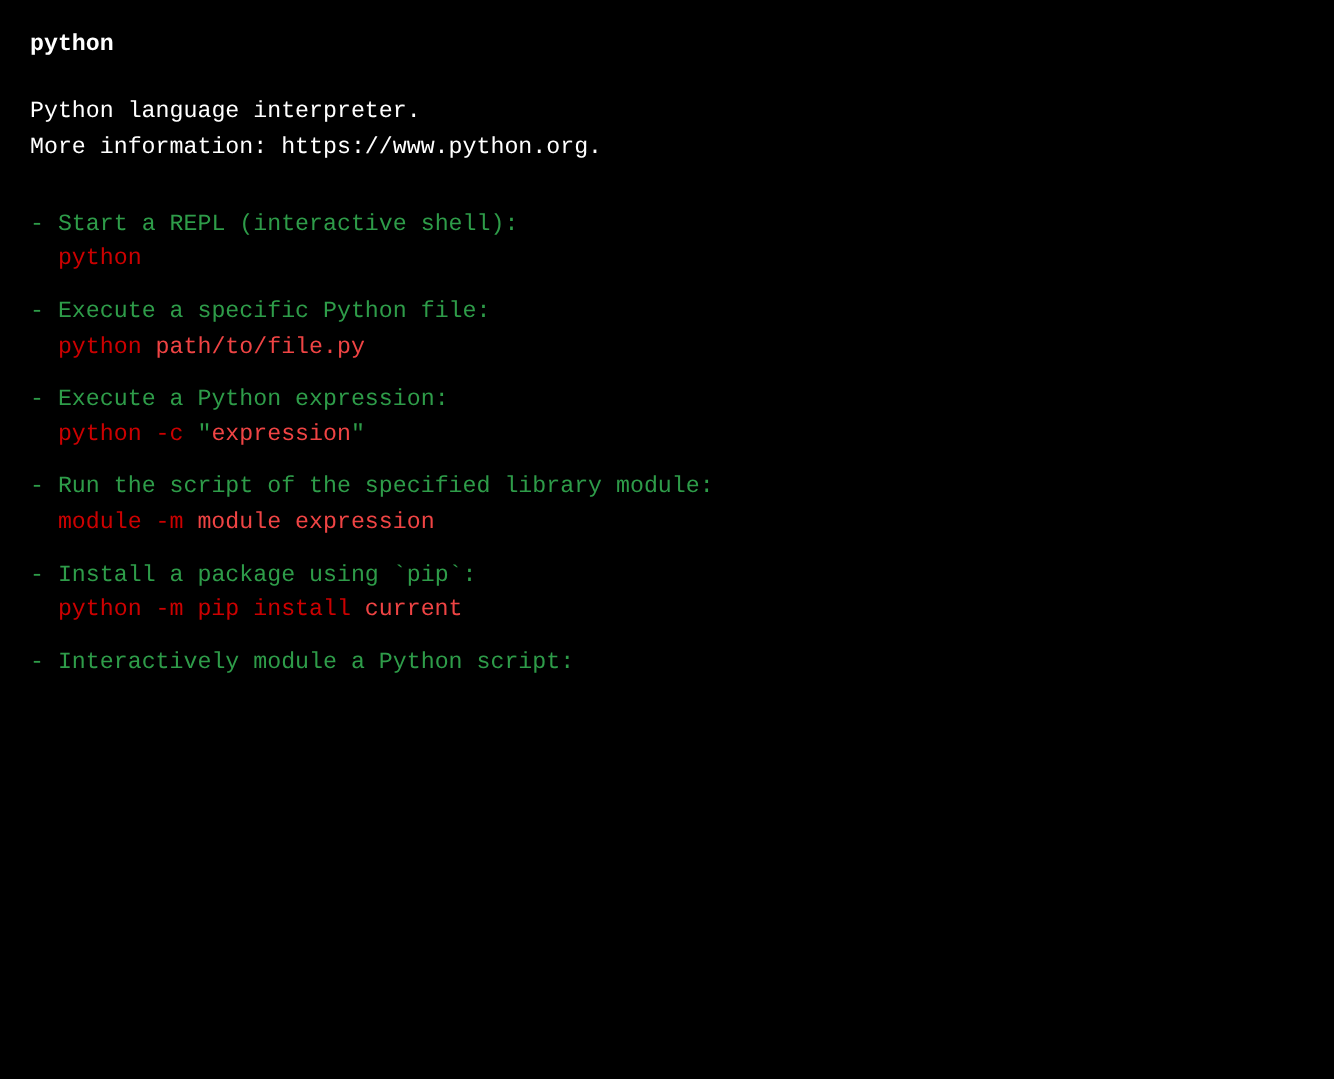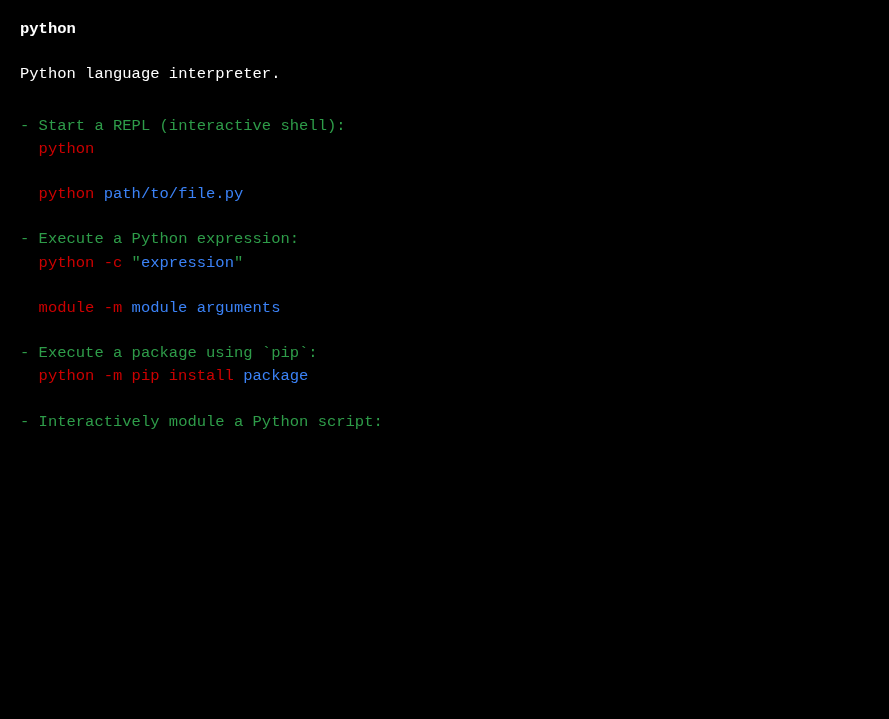--- a/index.html
+++ b/index.html
@@ -26,78 +26,81 @@
     .description {
       color: #ffffff;
       margin-bottom: 12px;
     }
     .desc-line {
       display: block;
     }
     .examples {
       display: flex;
       flex-direction: column;
-      gap: 22px;
+      gap: 12px;
       margin-top: 28px;
     }
     .example {
       display: block;
     }
     .example-desc {
       color: #2e9c49;
     }
     .dash {
       color: #2e9c49;
     }
     .example-cmd-line {
       padding-left: 2ch;
     }
     .cmd {
       color: #cc0000;
     }
     .arg {
-      color: #3b82f6;
+      color: #ef4444;
     }
     .quote {
       color: #2e9c49;
     }
   </style>
 </head>
 <body>
 
 <div class="title">python</div>
 
 <div class="description">
   <span class="desc-line">Python language interpreter.</span>
+  <span class="desc-line">More information: https://www.python.org.</span>
 </div>
 
 <div class="examples">
 
   <div class="example">
     <div><span class="dash">- </span><span class="example-desc">Start a REPL (interactive shell):</span></div>
     <div class="example-cmd-line"><span class="cmd">python</span><span class="arg"></span></div>
   </div>
 
   <div class="example">
+    <div><span class="dash">- </span><span class="example-desc">Execute a specific Python file:</span></div>
     <div class="example-cmd-line"><span class="cmd">python </span><span class="arg">path/to/file.py</span></div>
   </div>
 
 
   <div class="example">
     <div><span class="dash">- </span><span class="example-desc">Execute a Python expression:</span></div>
     <div class="example-cmd-line"><span class="cmd">python -c </span><span class="quote">"</span><span class="arg">expression</span><span class="quote">"</span></div>
   </div>
 
   <div class="example">
-    <div class="example-cmd-line"><span class="cmd">module -m </span><span class="arg">module arguments</span></div>
+    <div><span class="dash">- </span><span class="example-desc">Run the script of the specified library module:</span></div>
+    <div class="example-cmd-line"><span class="cmd">module -m </span><span class="arg">module expression</span></div>
   </div>
 
   <div class="example">
-    <div><span class="dash">- </span><span class="example-desc">Execute a package using `pip`:</span></div>
-    <div class="example-cmd-line"><span class="cmd">python -m pip install </span><span class="arg">package</span></div>
+    <div><span class="dash">- </span><span class="example-desc">Install a package using `pip`:</span></div>
+    <div class="example-cmd-line"><span class="cmd">python -m pip install </span><span class="arg">current</span></div>
   </div>
 
   <div class="example">
     <div><span class="dash">- </span><span class="example-desc">Interactively module a Python script:</span></div>
   </div>
 
 
 </div>
 
 </body></html>

